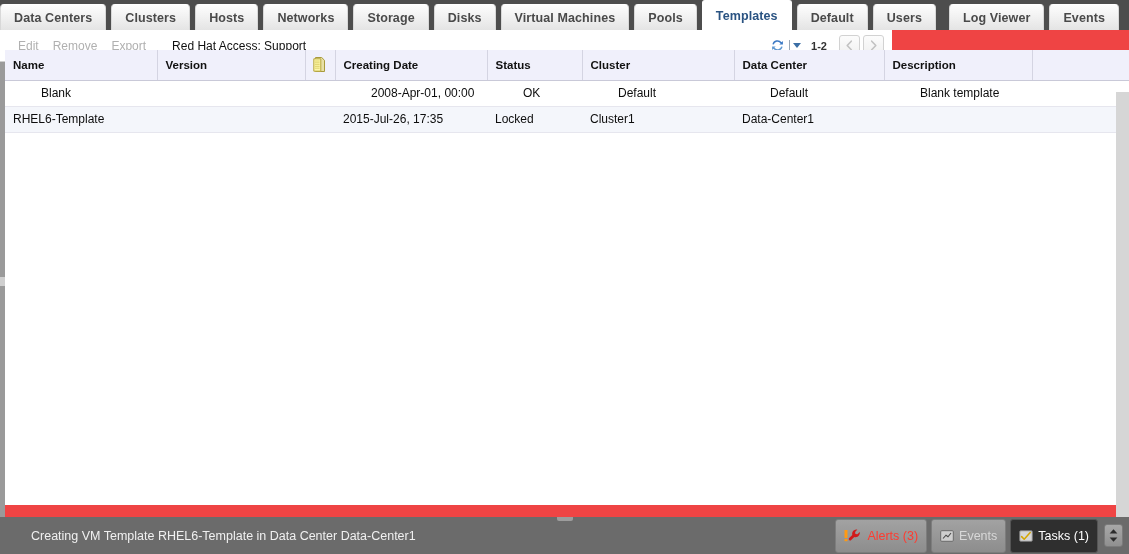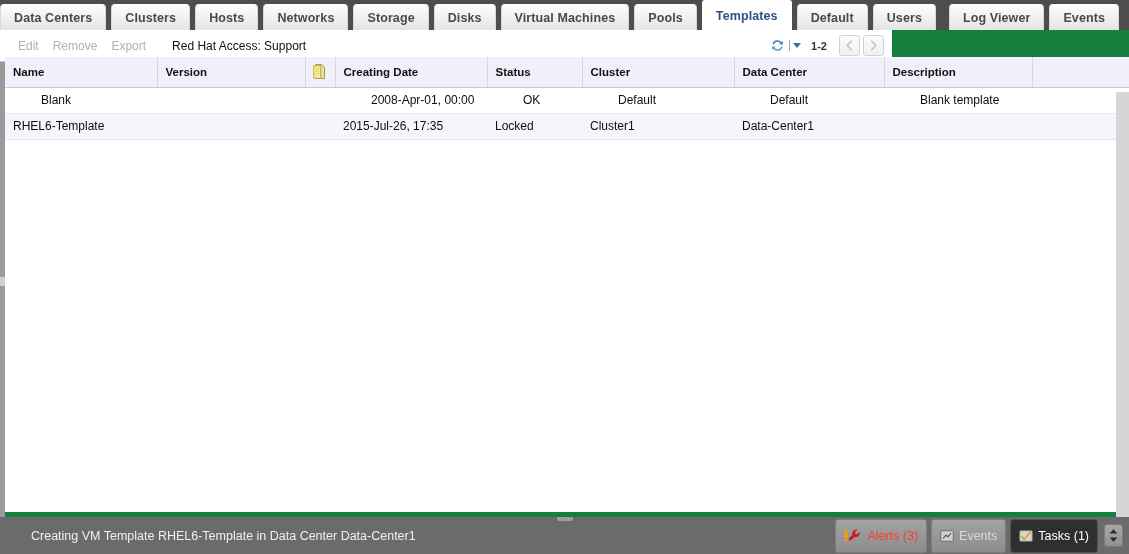--- a/index.html
+++ b/index.html
@@ -13,21 +13,21 @@
     overflow: hidden;
     font-family: "Liberation Sans", sans-serif;
     font-size: 12px;
     color: #000000;
     -webkit-font-smoothing: none;
   }
   #app {
     position: relative;
     width: 1129px;
     height: 554px;
-    background: #15803d;
+    background: #ef4444;
   }
 
   
   .tabbar {
     position: absolute;
     left: 0; top: 0;
     width: 1129px;
     height: 30px;
     background: #4d4d4d;
     display: flex;
@@ -156,21 +156,21 @@
   .left-gutter .grip {
     position: absolute;
     left: 0; top: 215px;
     width: 5px; height: 9px;
     background: #cfcfcf;
   }
 
   
   .grid-wrap {
     position: absolute;
-    left: 5px; top: 57px;
+    left: 5px; top: 50px;
     width: 1124px;
     height: 455px;
     background: #ffffff;
     overflow: hidden;
   }
   table.grid {
     width: 1124px;
     border-collapse: collapse;
     table-layout: fixed;
   }

